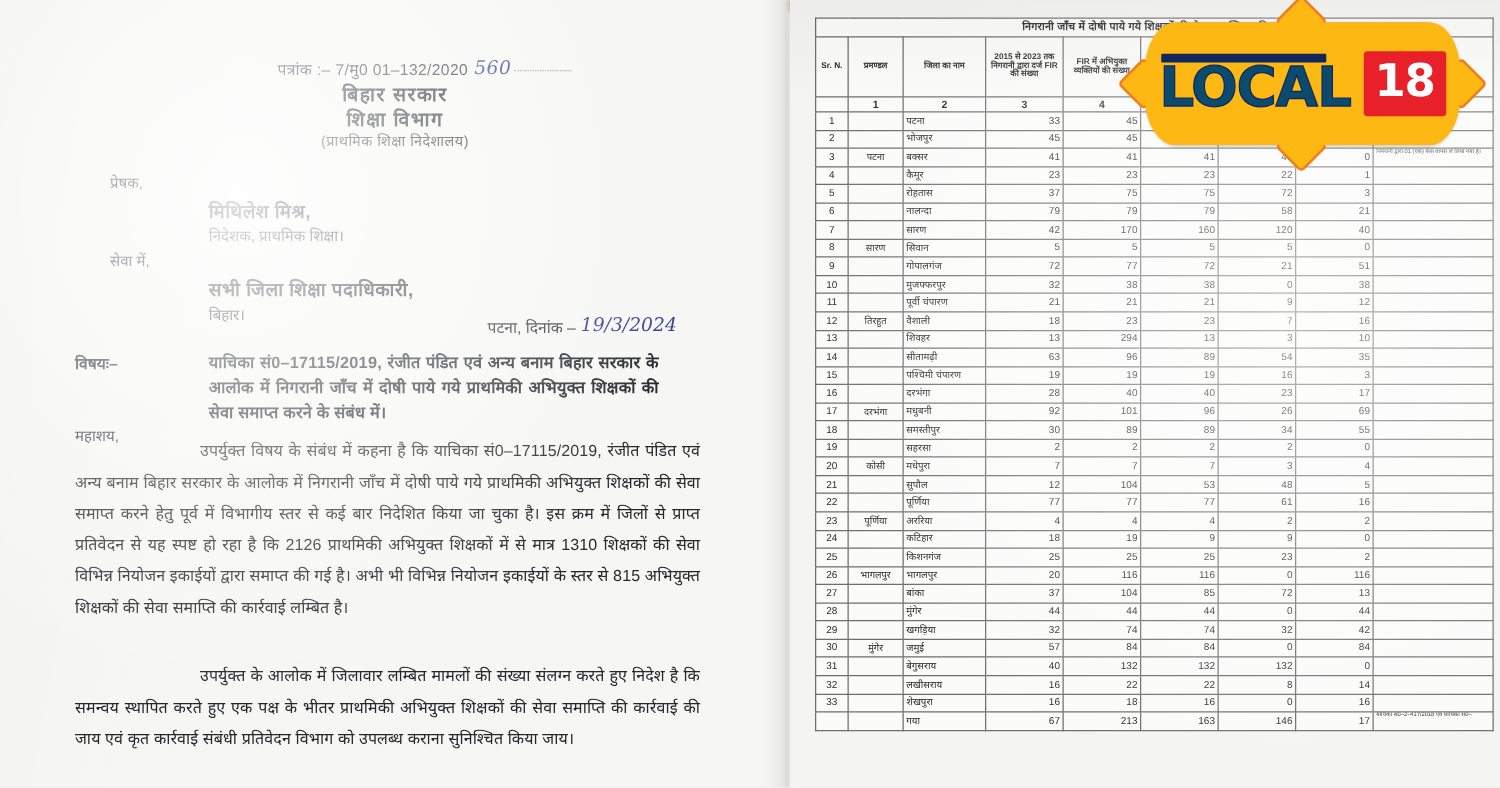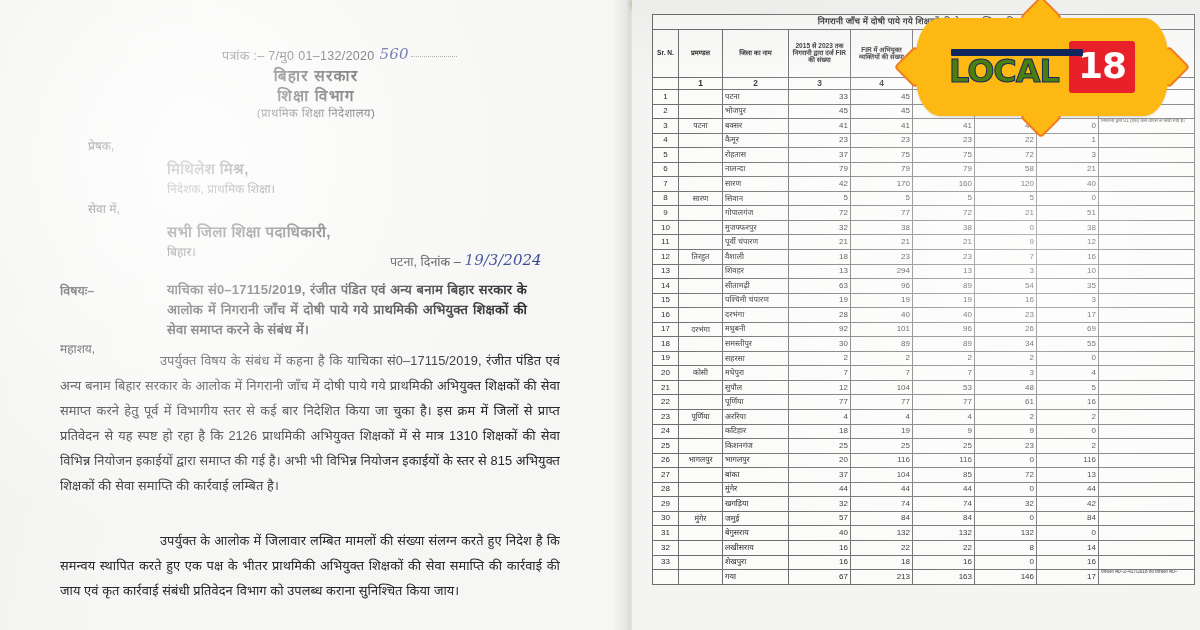--- a/index.html
+++ b/index.html
@@ -230,23 +230,23 @@
   .logo-row{
     position:absolute; inset:0;
     display:flex; align-items:center; justify-content:center;
     gap: 10px;
     z-index: 5;
   }
   .logo-local{
     position:relative;
     font-family: "DejaVu Sans", sans-serif;
     font-weight: 800;
-    font-size: 32px;
+    font-size: 44px;
     letter-spacing: -1px;
-    color: #4d7c0f;
+    color: #0c4a6e;
     -webkit-text-stroke: 1px #10275E;
     line-height: 1;
     padding-top: 8px;
   }
   .logo-bar{
     position:absolute;
     left: 2px; top: 2px;
     width: 132px; height: 7px;
     background:#10275E;
     border-radius: 1px;

